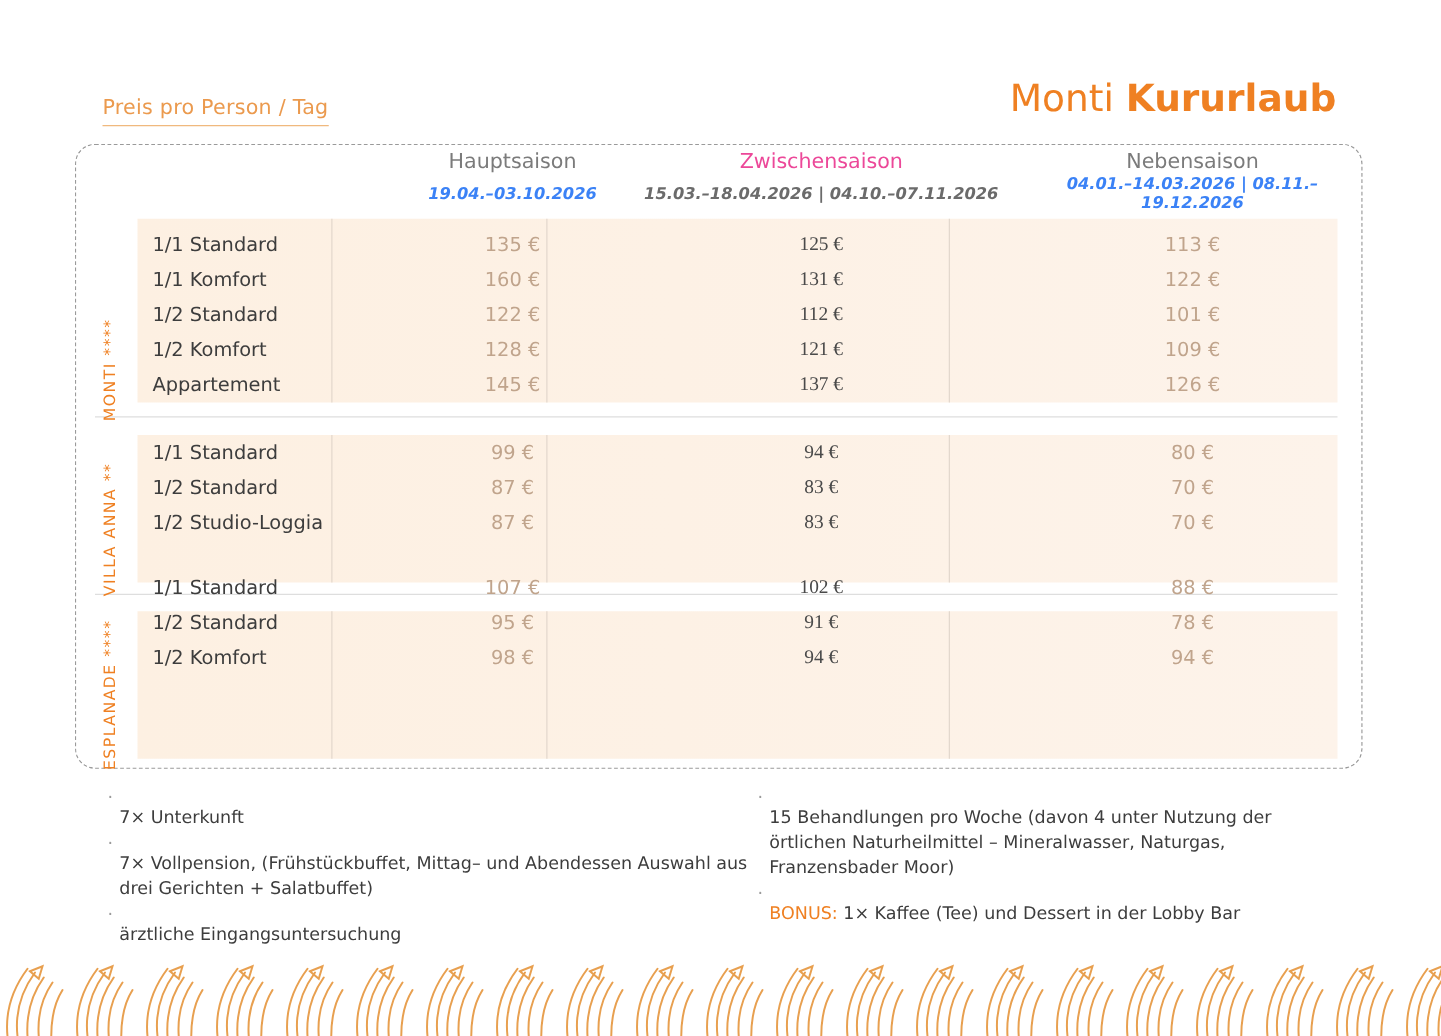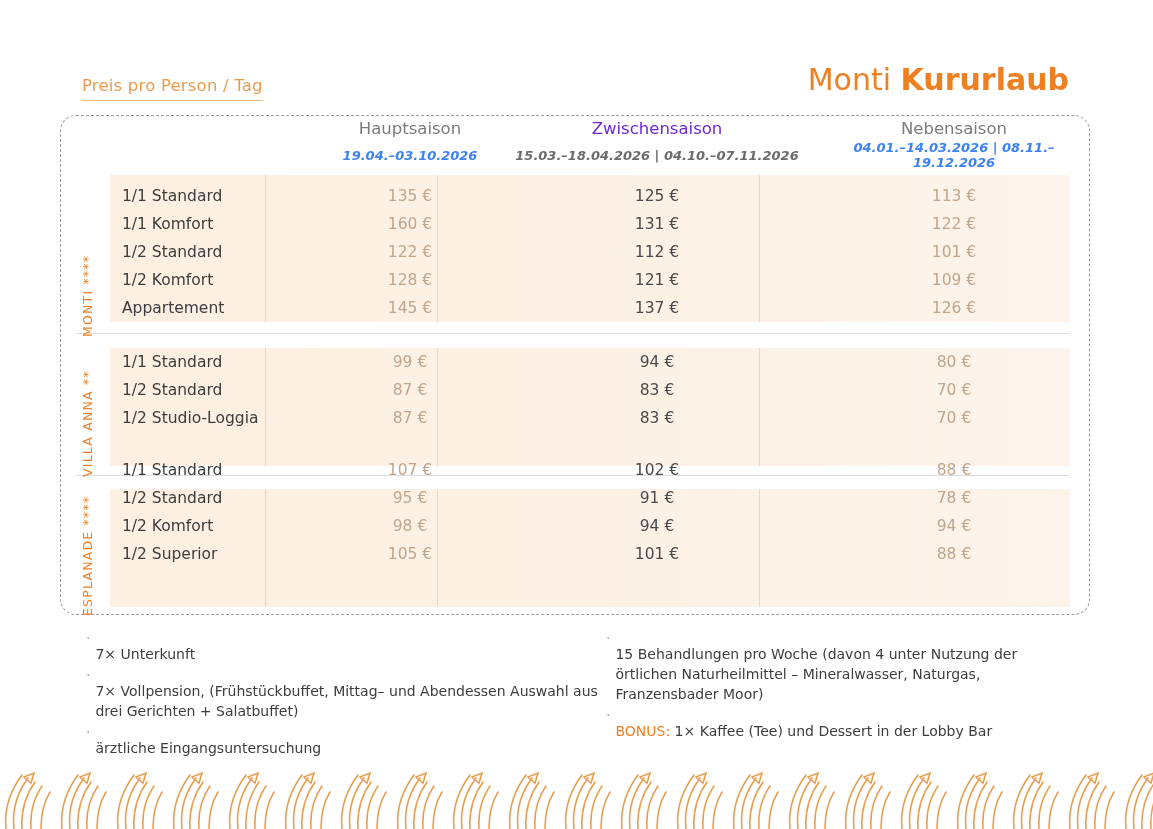--- a/index.html
+++ b/index.html
@@ -86,21 +86,21 @@
   }
 
   .season-head {
     text-align: center;
     font-size: 16.5px;
     color: #7b7b7b;
     font-weight: normal;
     padding-top: 14px;
     padding-bottom: 2px;
   }
-  .season-head.strong { color: #6d28d9; margin-top: 48px; }
+  .season-head.strong { color: #ec4899; margin-top: 48px; }
   .season-dates {
     text-align: center;
     font-size: 13px;
     font-style: italic;
     color: #3b82f6;
     padding-bottom: 12px;
   }
   .season-dates.strong { color: #6b6b6b; }
 
   .room-cell {
@@ -113,20 +113,21 @@
   }
   .price-cell {
     text-align: center;
     font-size: 15.5px;
     height: 28px;
     line-height: 28px;
     color: #c0a48c;
   }
   .price-cell.mid {
     color: #4a4a4a;
+    font-family: Liberation Serif, serif;
   }
 
   
   .band {
     position: absolute;
     left: 110px;
     width: 960px;
     background: linear-gradient(to right, #fdf0e2 0%, #fdf1e5 45%, #fdf3ea 100%);
     z-index: 0;
   }
@@ -358,27 +359,20 @@
         <td class="price-cell">95 €</td>
         <td class="price-cell mid">91 €</td>
         <td class="price-cell">78 €</td>
       </tr>
       <tr>
         <td></td>
         <td class="room-cell">1/2 Komfort</td>
         <td class="price-cell">98 €</td>
         <td class="price-cell mid">94 €</td>
         <td class="price-cell">94 €</td>
-      </tr>
-      <tr>
-        <td></td>
-        <td class="room-cell">1/2 Superior</td>
-        <td class="price-cell">105 €</td>
-        <td class="price-cell mid">101 €</td>
-        <td class="price-cell">88 €</td>
       </tr>
     </tbody>
   </table>
 
   <div class="notes">
     <div class="notes-col left">
       <div class="note-item">
         <span class="note-bullet">·</span>
         <span class="note-text">7× Unterkunft</span>
       </div>

